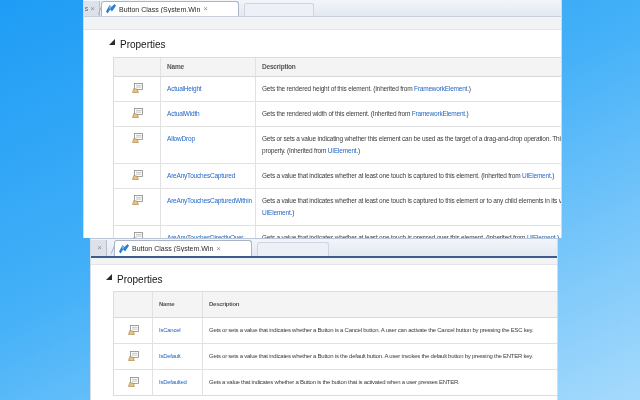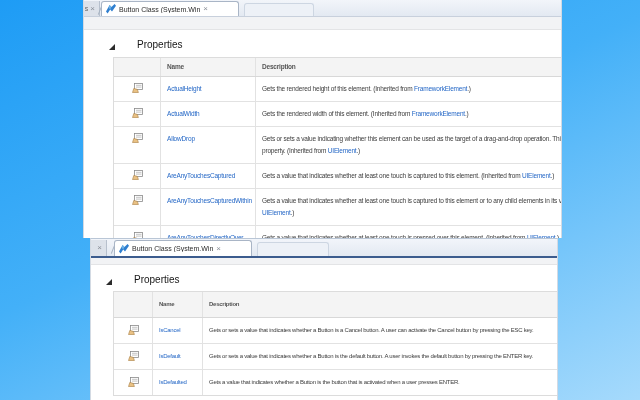--- a/index.html
+++ b/index.html
@@ -71,21 +71,21 @@
     transform: rotate(22deg);
   }
 
   
   .band { background: #f2f3f5; border-bottom: 1px solid #e3e4e6; }
   #win-top .band { height: 13px; }
   #win-bottom .band { height: 7px; }
 
   
   .section-head {
-    display: flex; align-items: flex-end; gap: 22px;
+    display: flex; align-items: flex-start; gap: 5px;
     font-size: 10px; color: #161616;
   }
   #win-top .section-head { margin: 9px 0 0 25px; }
   #win-bottom .section-head { margin: 9px 0 0 15px; }
   .expander {
     width: 0; height: 0;
     border-bottom: 6px solid #2b2b2b;
     border-left: 6px solid transparent;
   }
 

